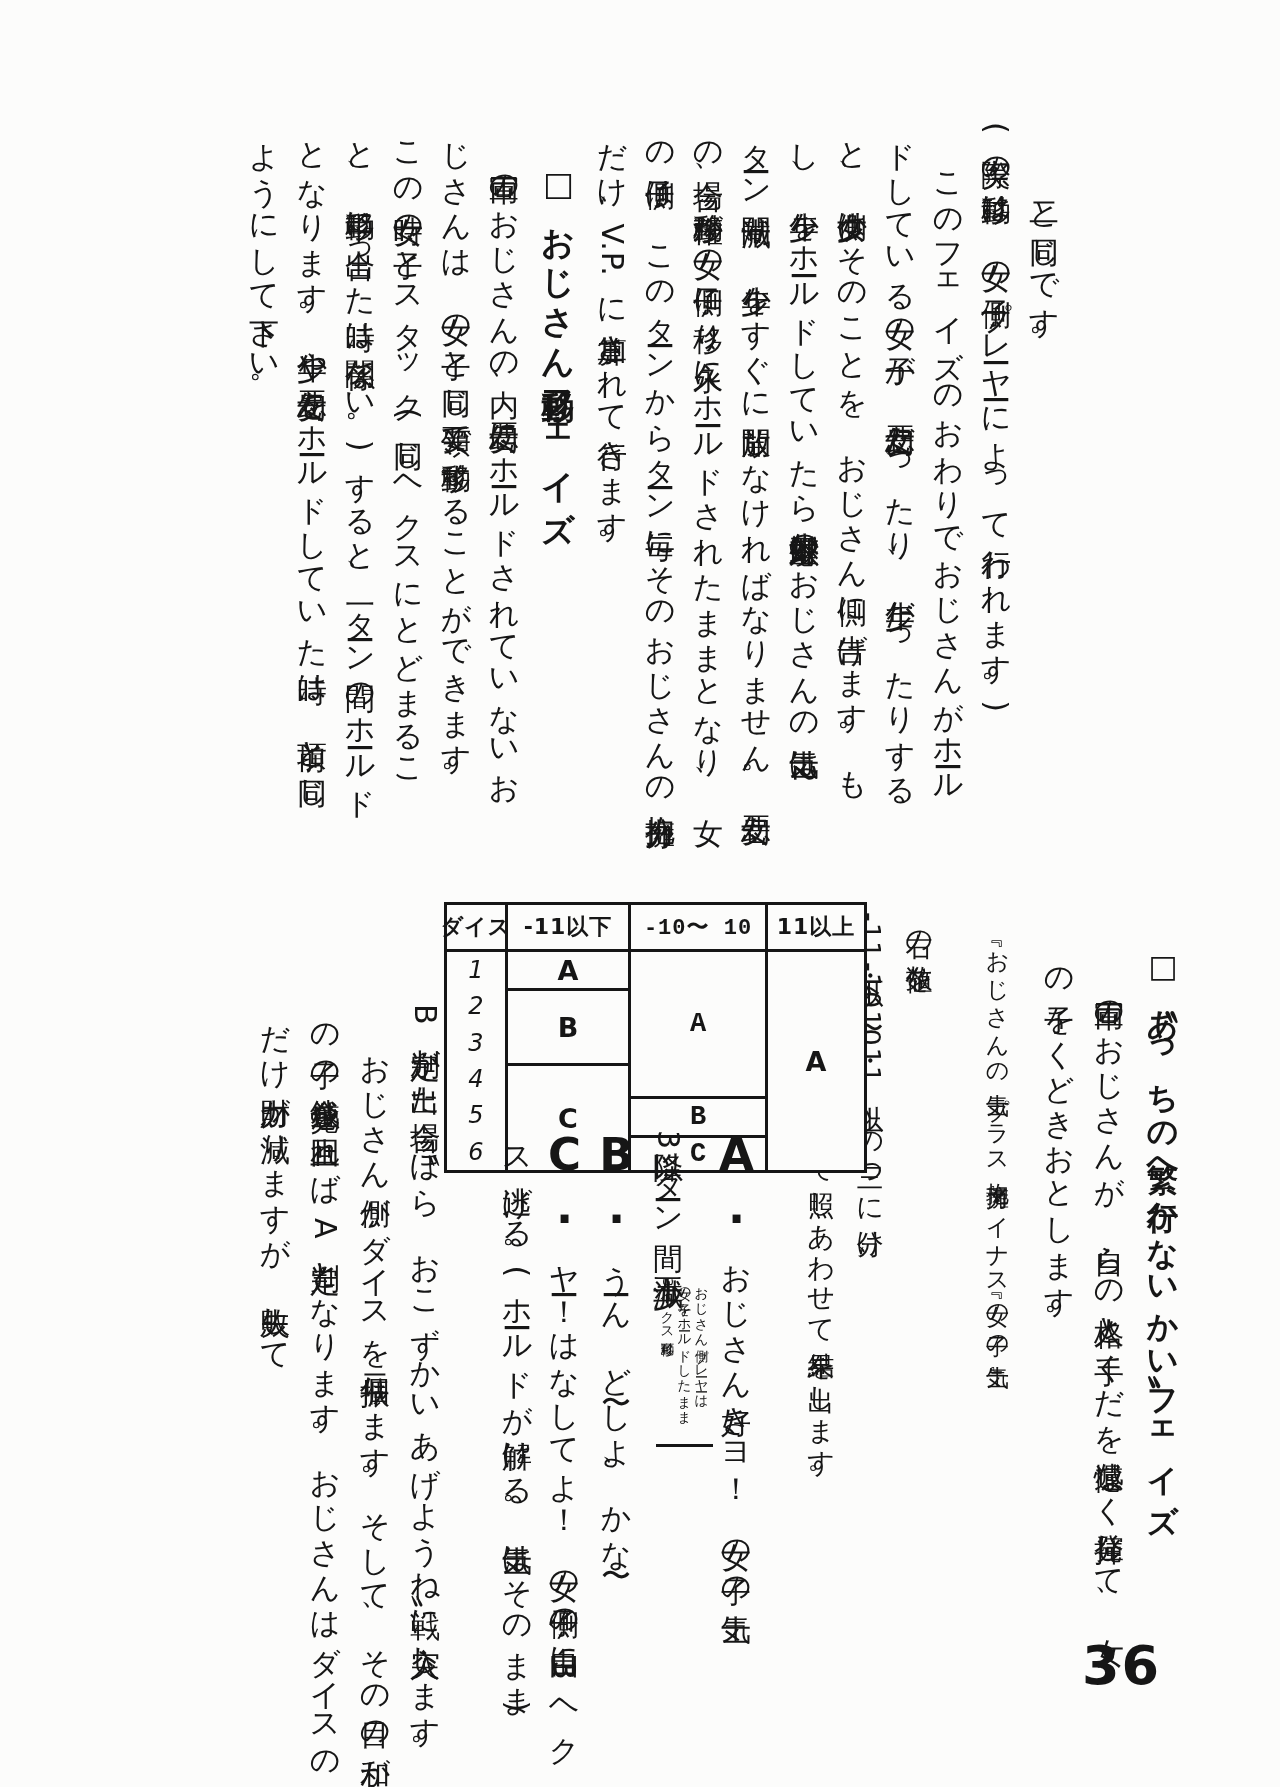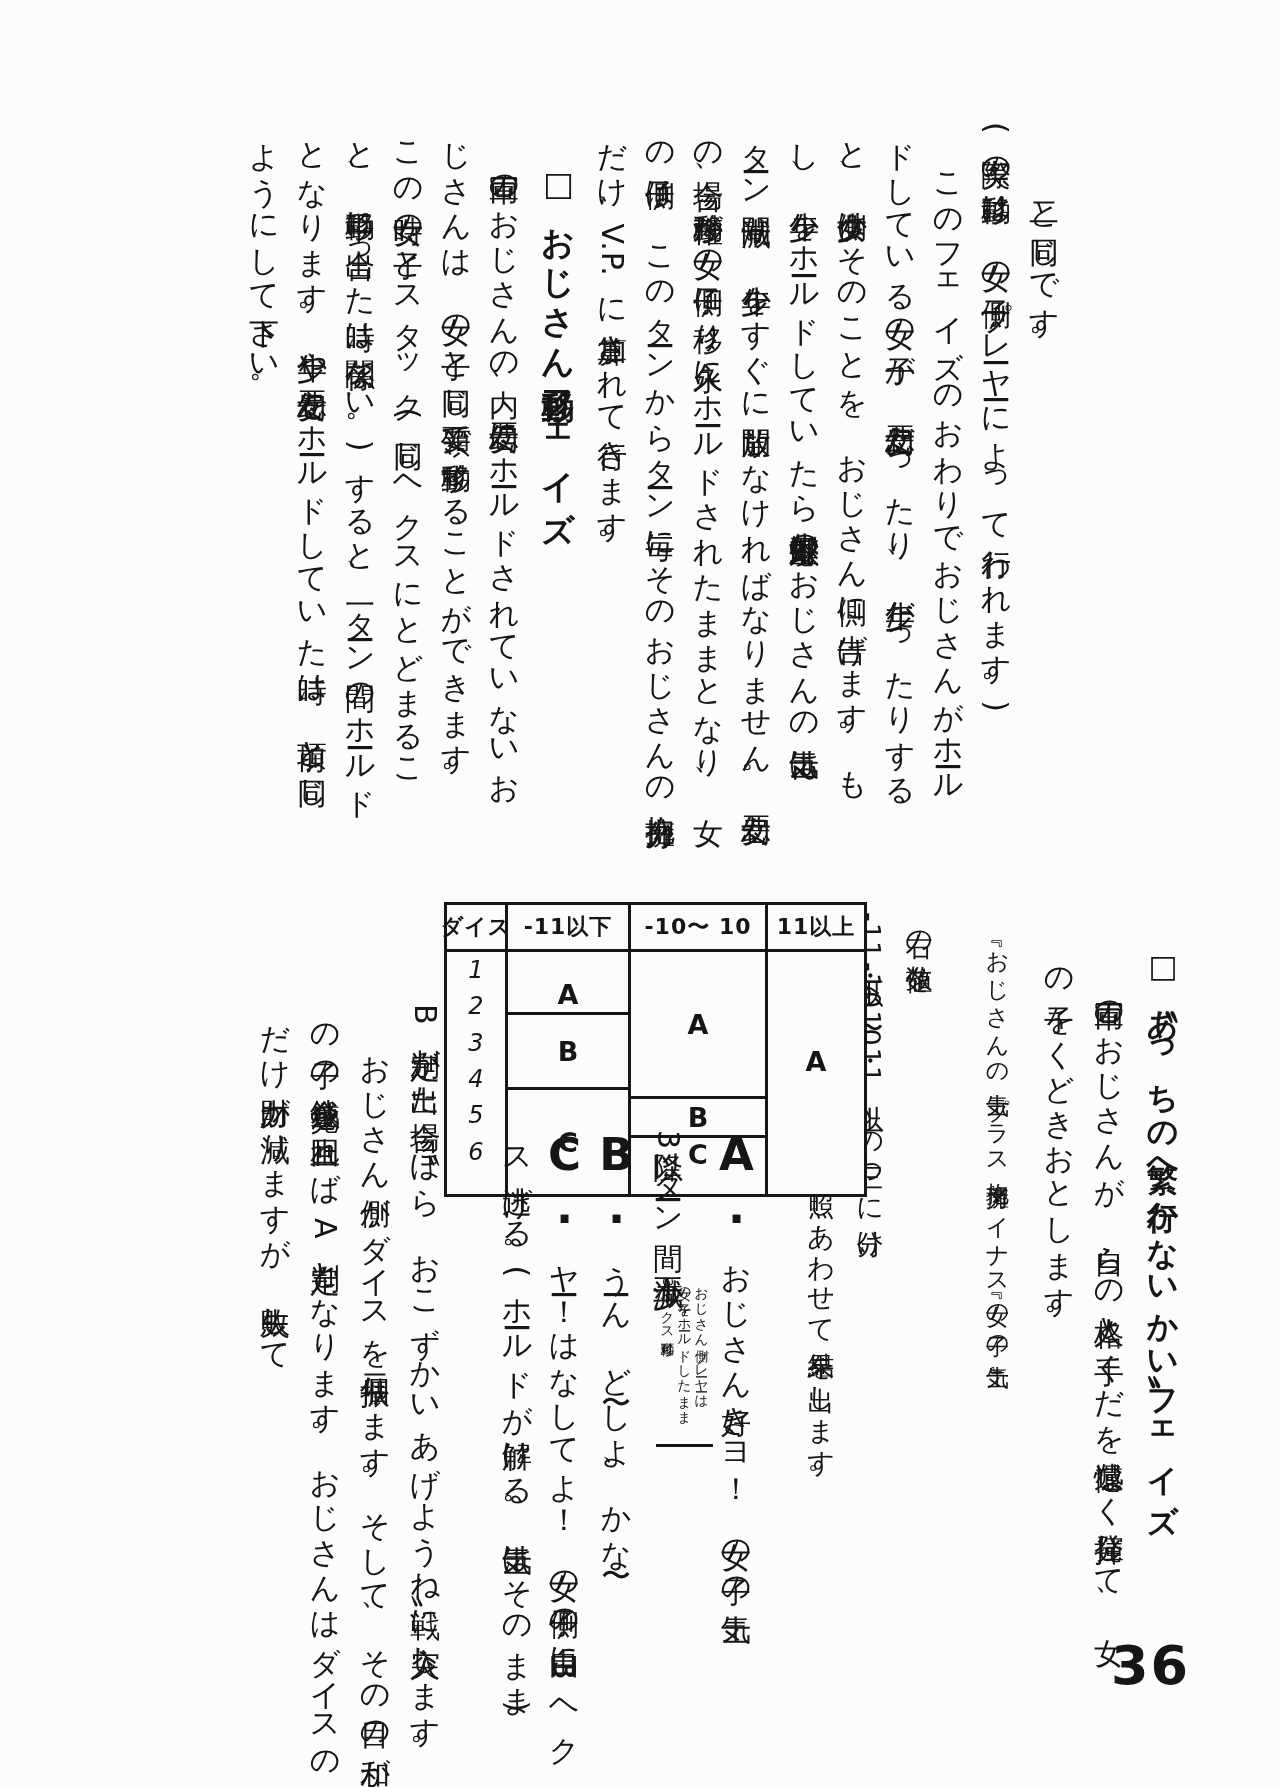--- a/index.html
+++ b/index.html
@@ -55,32 +55,31 @@
   .t-head{
     height:44px;border-bottom:3px solid #161616;
     display:flex;align-items:center;justify-content:center;
     font-size:22px;font-weight:600;letter-spacing:1px;white-space:nowrap;
   }
   .t-body{display:flex;flex-direction:column;height:218px;}
   .dice-cell{flex:1;display:flex;align-items:center;justify-content:center;font-size:24px;font-style:italic;}
   .res-cell{display:flex;align-items:center;justify-content:center;font-size:27px;font-weight:600;}
   .res-cell + .res-cell{border-top:3px solid #161616;}
   .w-dice{width:58px;}
-  .w-m11{width:120px;gap:24px;}
-  .w-mid{width:134px;}
+  .w-m11{width:120px;}
+  .w-mid{width:134px;font-family:Liberation Mono, monospace;}
   .w-p11{width:96px;text-align:right;}
   .h36{height:36px;flex:none;}
   .h72{height:72px;flex:none;}
   .h144{height:144px;flex:none;}
   .grow{flex:1;}
   .page-num{
     position:absolute;left:1082px;top:1634px;
     font-size:54px;font-weight:700;letter-spacing:2px;
     font-family:"DejaVu Sans",sans-serif;
-    margin-left:29px;
   }
 </style>
 </head>
 <body>
 
 <div class="page">
 
   <div class="v block-top">
     <p class="indent-big">二と同じです。</p>
     <p>(実際の移動は、女の子側プレーヤーによって行われます。)</p>

